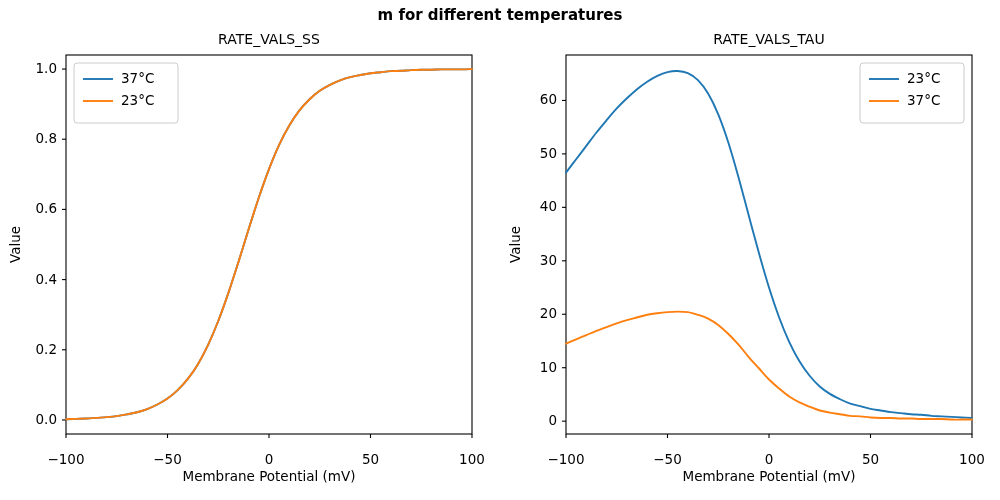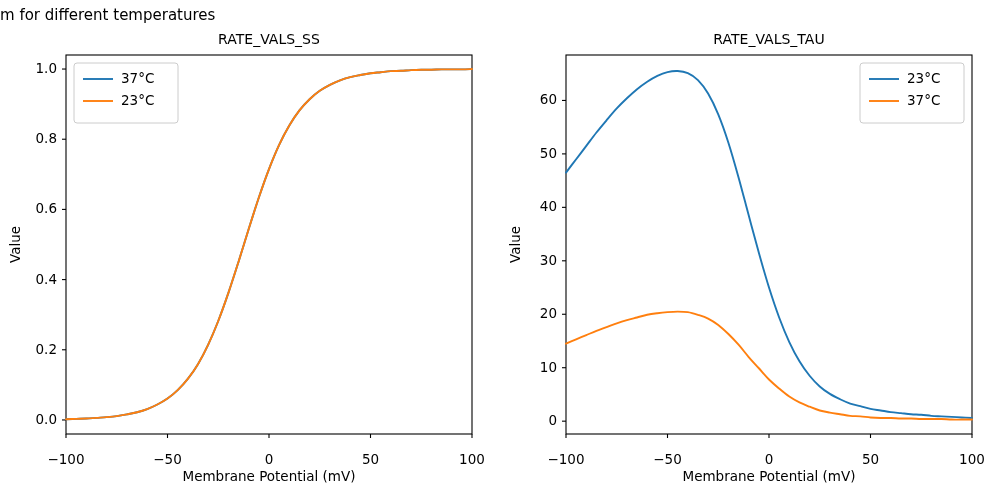--- a/index.html
+++ b/index.html
@@ -18,22 +18,24 @@
     position: relative;
     width: 1000px;
     height: 500px;
     background: #ffffff;
   }
   #suptitle {
     position: absolute;
     top: 6px;
     left: 0;
     width: 1000px;
+    text-align: center;
     font-size: 15px;
     color: #000000;
+    font-weight: bold;
   }
   .panel {
     position: absolute;
     top: 0;
     height: 500px;
   }
   #panel-left  { left: 0px;   width: 500px; }
   #panel-right { left: 500px; width: 500px; }
   .axes-svg {
     position: absolute;

